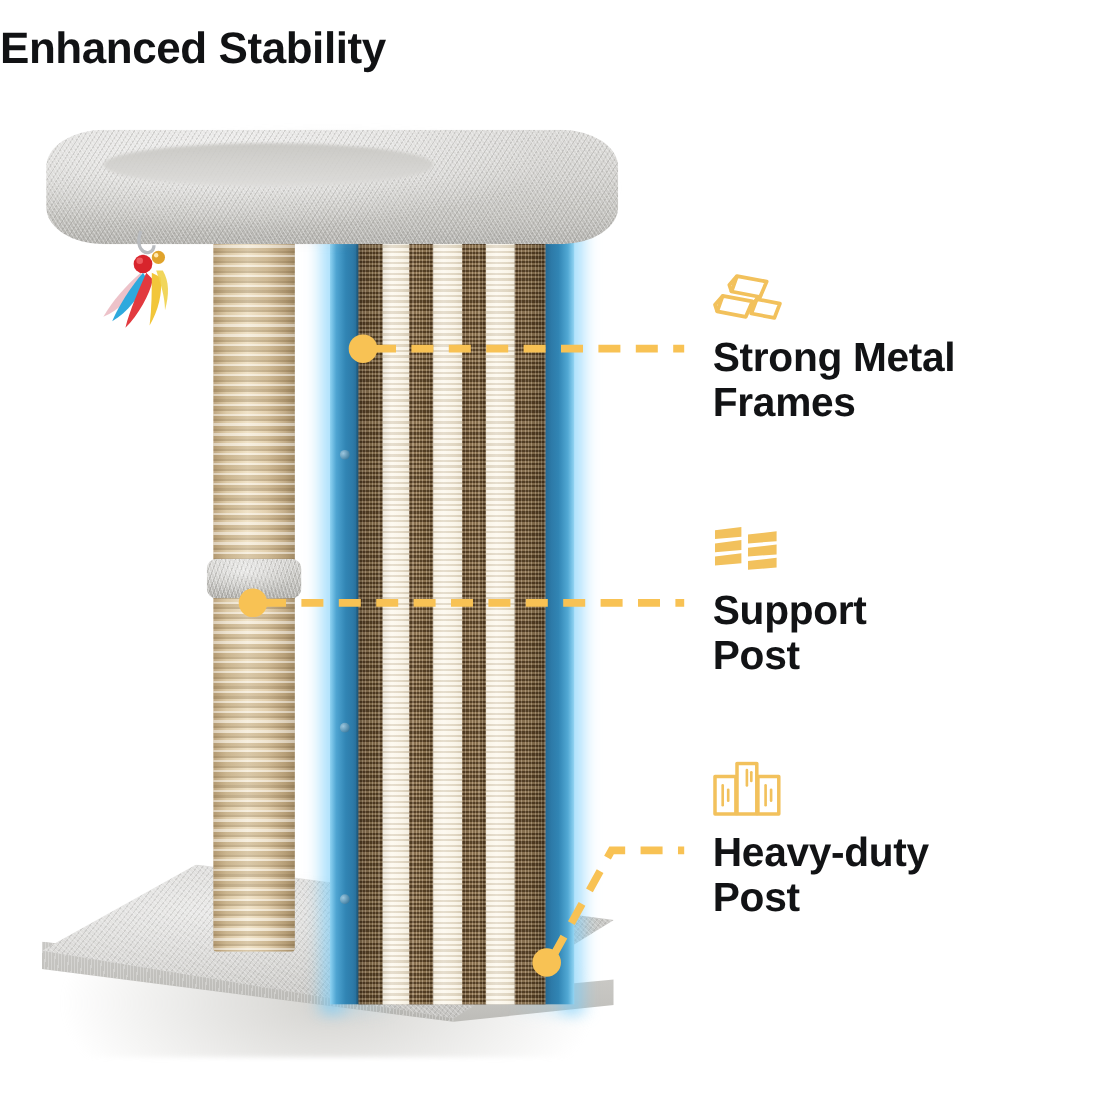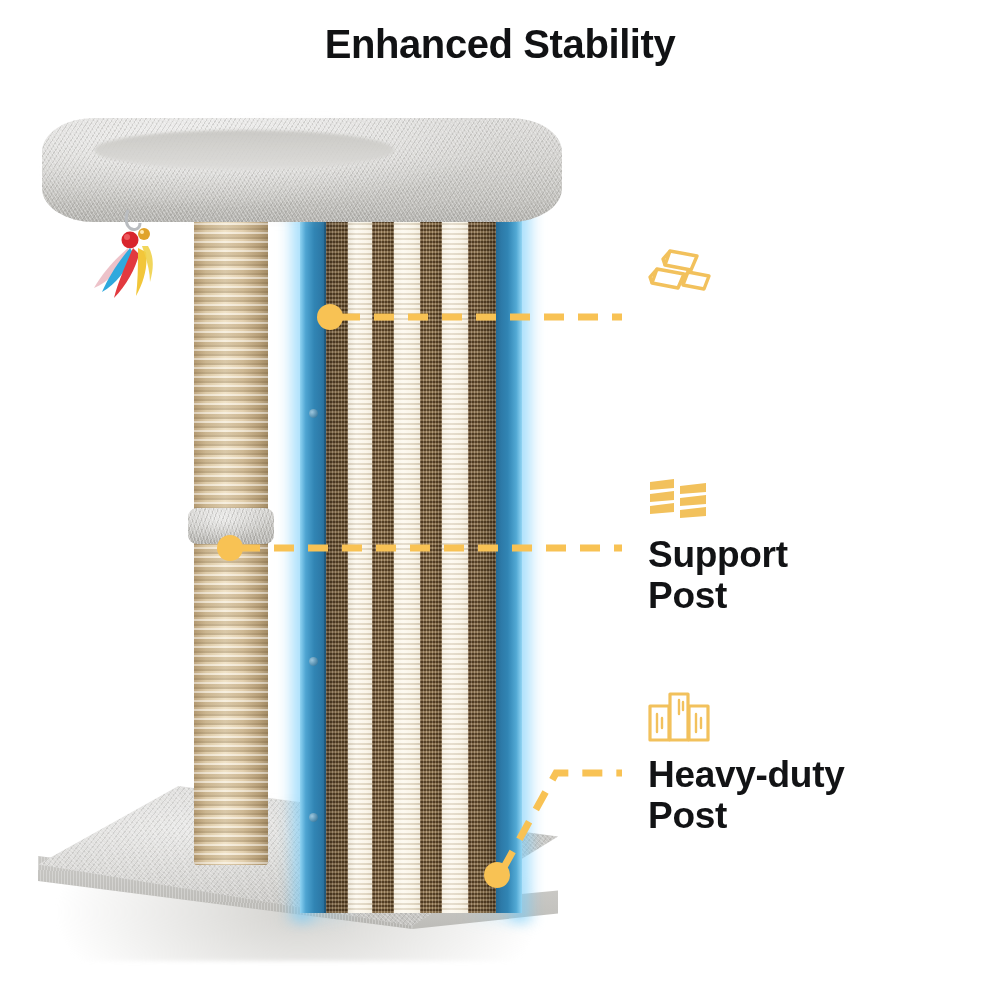--- a/index.html
+++ b/index.html
@@ -8,21 +8,21 @@
     background:#ffffff;
     font-family:"Liberation Sans", sans-serif;
     overflow:hidden;
     position:relative;
   }
   .stage{position:absolute;inset:0;}
 
   
   .title{
     position:absolute;left:0;top:22px;width:1000px;
-    text-align:center;
+    text-align:left;
     font-size:40px;font-weight:bold;
     letter-spacing:-0.4px;
     color:#111214;
     line-height:1.1;
   }
 
   
   .product{position:absolute;left:0;top:0;width:640px;height:1000px;}
 
   
@@ -254,20 +254,22 @@
     <svg class="co-icon" width="66" height="46" viewBox="0 0 66 46">
       <g fill="none" stroke="#F2C15C" stroke-width="3.4" stroke-linejoin="round">
         <path d="M22 3 L49 8 L43 22 L17 17 Z"></path>
         <path d="M22 3 L15 11 L17 17"></path>
         <path d="M9 21 L36 26 L30 40 L4 35 Z"></path>
         <path d="M9 21 L2 29 L4 35"></path>
         <path d="M40 24 L61 28 L56 41 L35 37 Z"></path>
         <path d="M40 24 L35 30 L35 37"></path>
       </g>
     </svg>
+    <div class="co-text">Strong Metal
+Frames</div>
   </div>
 
   <div class="callout" style="left:648px;top:478px">
     <svg class="co-icon" width="62" height="46" viewBox="0 0 62 46">
       <g fill="#F2C15C">
         <path d="M2 4 L26 1 L26 10 L2 12 Z"></path>
         <path d="M2 16 L26 13 L26 22 L2 24 Z"></path>
         <path d="M2 28 L26 25 L26 34 L2 36 Z"></path>
         <path d="M32 8 L58 5 L58 14 L32 16 Z"></path>
         <path d="M32 20 L58 17 L58 26 L32 28 Z"></path>

